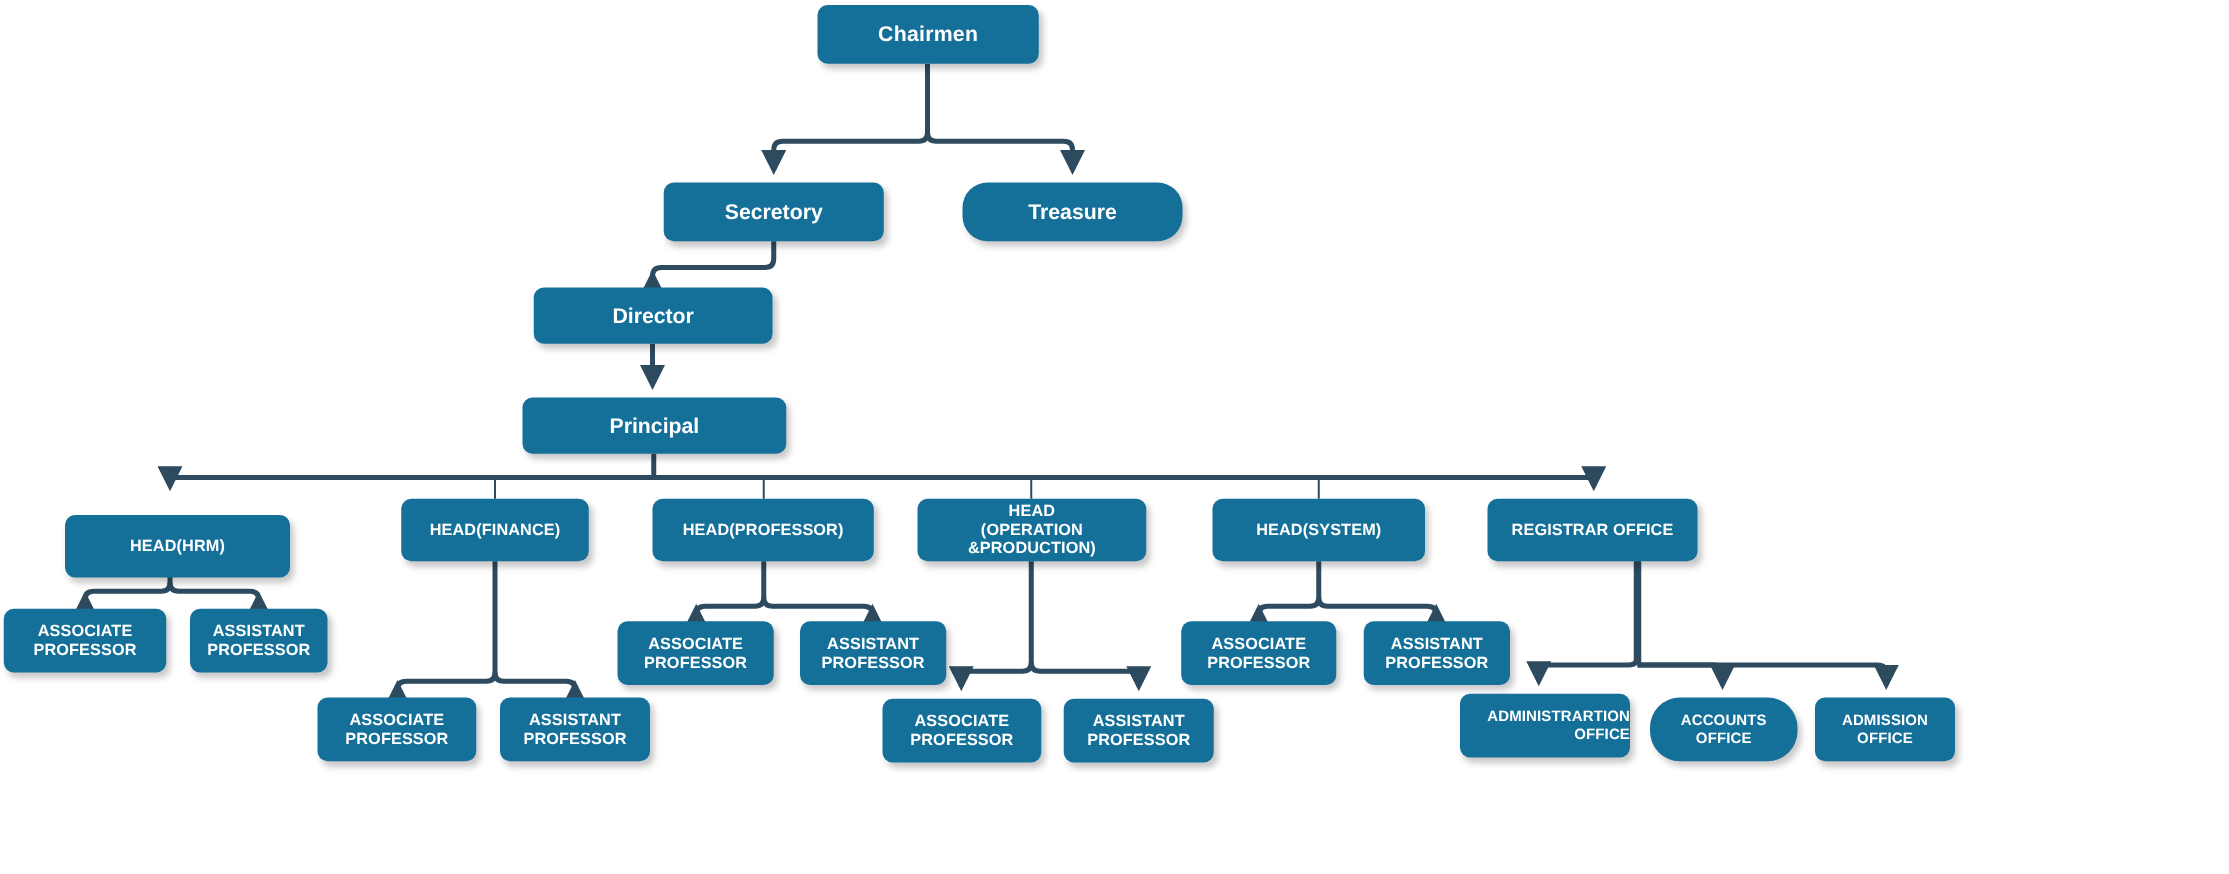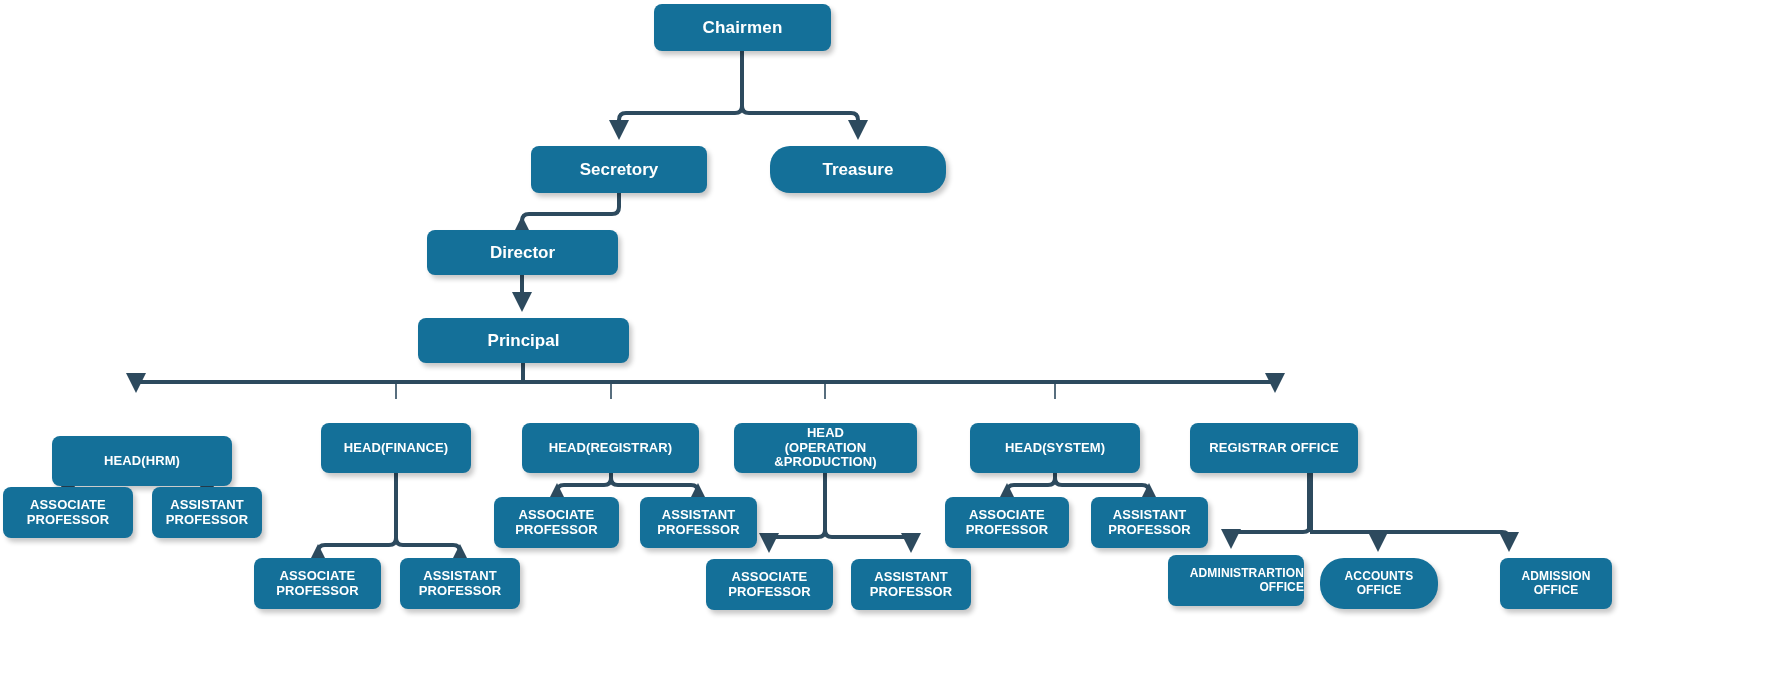--- a/index.html
+++ b/index.html
@@ -50,21 +50,20 @@
     letter-spacing: 0.2px;
   }
   .lvl-exec {
     font-size: 17px;
     font-weight: bold;
   }
   .lvl-head {
     font-size: 13px;
     font-weight: bold;
     letter-spacing: 0.1px;
-    margin-top: 24px;
   }
   .lvl-leaf {
     font-size: 13px;
     font-weight: bold;
     letter-spacing: 0.1px;
   }
   .lvl-office {
     font-size: 12px;
     font-weight: bold;
     letter-spacing: 0.1px;
@@ -145,21 +144,21 @@
 
   <div class="node lvl-head" style="left:52px;top:412px;width:180px;height:50px;">
     <span>HEAD(HRM)</span>
   </div>
 
   <div class="node lvl-head" style="left:321px;top:399px;width:150px;height:50px;">
     <span>HEAD(FINANCE)</span>
   </div>
 
   <div class="node lvl-head" style="left:522px;top:399px;width:177px;height:50px;">
-    <span>HEAD(REGISTRAR)</span>
+    <span>HEAD(PROFESSOR)</span>
   </div>
 
   <div class="node lvl-head" style="left:734px;top:399px;width:183px;height:50px;">
     <span>HEAD<br>(OPERATION &amp;PRODUCTION)</span>
   </div>
 
   <div class="node lvl-head" style="left:970px;top:399px;width:170px;height:50px;">
     <span>HEAD(SYSTEM)</span>
   </div>
 
@@ -208,17 +207,17 @@
   </div>
 
   <div class="node lvl-office" style="left:1168px;top:555px;width:136px;height:51px;text-align:right;">
     <span>ADMINISTRARTION<br>OFFICE</span>
   </div>
 
   <div class="node lvl-office" style="left:1320px;top:558px;width:118px;height:51px;border-radius:24px;">
     <span>ACCOUNTS<br>OFFICE</span>
   </div>
 
-  <div class="node lvl-office" style="left:1452px;top:558px;width:112px;height:51px;margin-left:48px;">
+  <div class="node lvl-office" style="left:1452px;top:558px;width:112px;height:51px;">
     <span>ADMISSION<br>OFFICE</span>
   </div>
 
 </div>
 
 </body></html>

